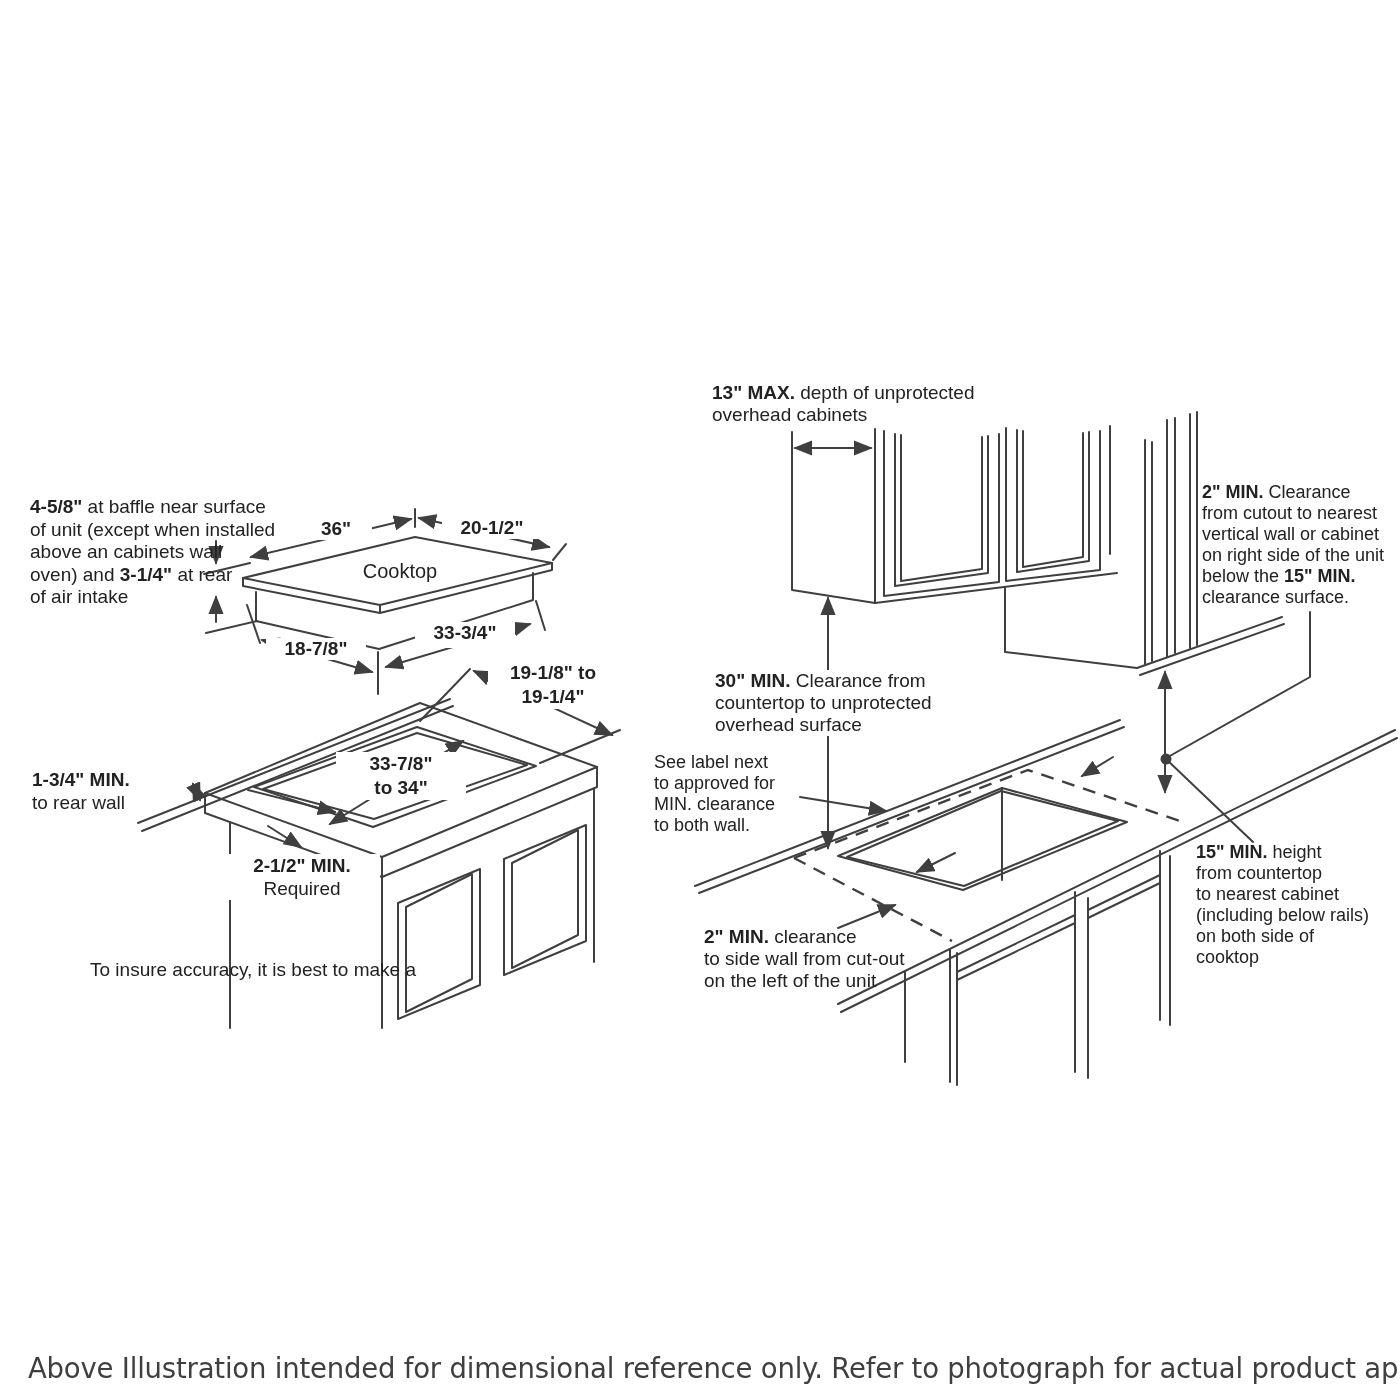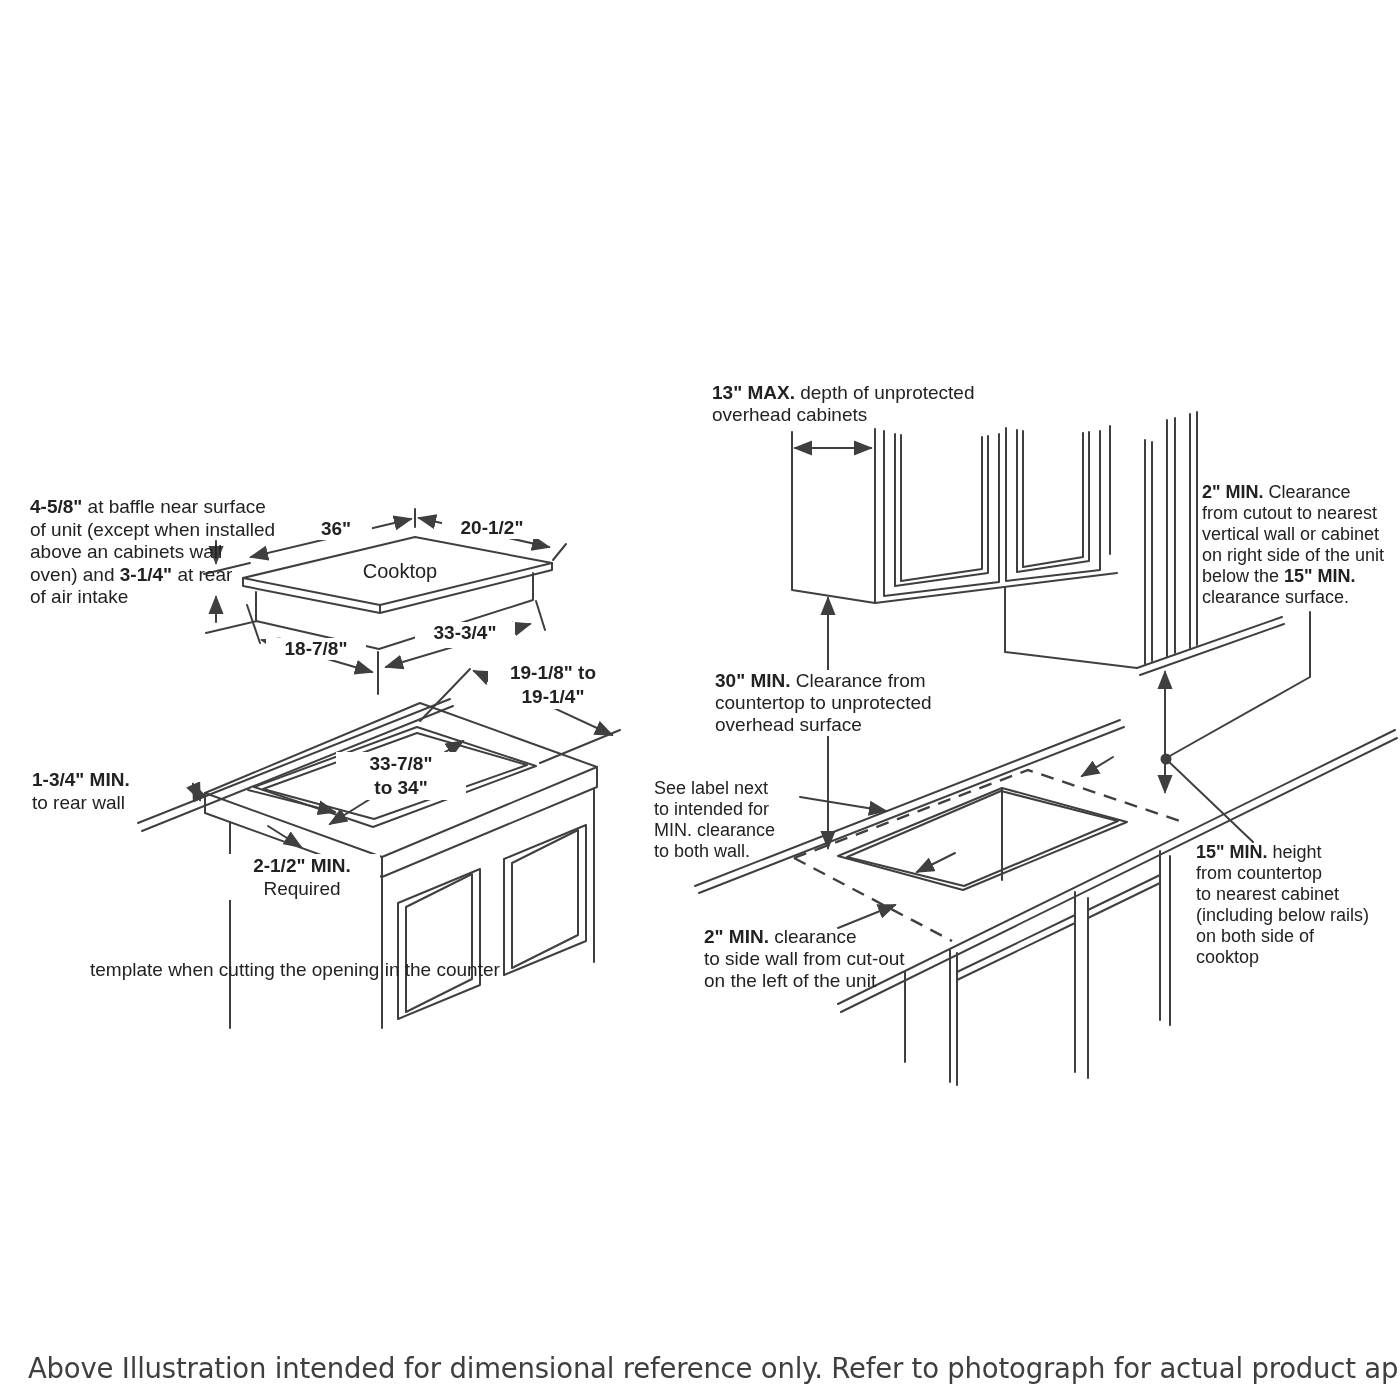--- a/index.html
+++ b/index.html
@@ -145,21 +145,21 @@
       <div><span class="b">1-3/4" MIN.</span></div>
       <div><span>to rear wall</span></div>
     </div>
 
   <div class="label wbg ctr" style="left:224px;top:854px;width:150px;line-height:23px;">
       <div><span class="b">2-1/2" MIN.</span></div>
       <div><span>Required</span></div>
     </div>
 
   <div class="label" style="left:90px;top:958px;line-height:23.5px;">
-      <div><span>template when cutting the opening in the counter</span></div>
+      <div><span>To insure accuracy, it is best to make a</span></div>
     </div>
 
   <div class="label" style="left:712px;top:382px;">
       <div><span class="b">13" MAX.</span><span> depth of unprotected</span></div>
       <div><span>overhead cabinets</span></div>
     </div>
 
   <div class="label sm" style="left:1202px;top:482px;">
       <div><span class="b">2" MIN.</span><span> Clearance</span></div>
       <div><span>from cutout to nearest</span></div>
@@ -168,23 +168,23 @@
       <div><span>below the </span><span class="b">15" MIN.</span></div>
       <div><span>clearance surface.</span></div>
     </div>
 
   <div class="label wbg" style="left:712px;top:670px;">
       <div><span class="b">30" MIN.</span><span> Clearance from</span></div>
       <div><span>countertop to unprotected</span></div>
       <div><span>overhead surface</span></div>
     </div>
 
-  <div class="label sm" style="left:654px;top:752px;margin-top:26px;">
+  <div class="label sm" style="left:654px;top:752px;">
       <div><span>See label next</span></div>
-      <div><span>to intended for</span></div>
+      <div><span>to approved for</span></div>
       <div><span>MIN. clearance</span></div>
       <div><span>to both wall.</span></div>
     </div>
 
   <div class="label" style="left:704px;top:926px;">
       <div><span class="b">2" MIN.</span><span> clearance</span></div>
       <div><span>to side wall from cut-out</span></div>
       <div><span>on the left of the unit</span></div>
     </div>
 

